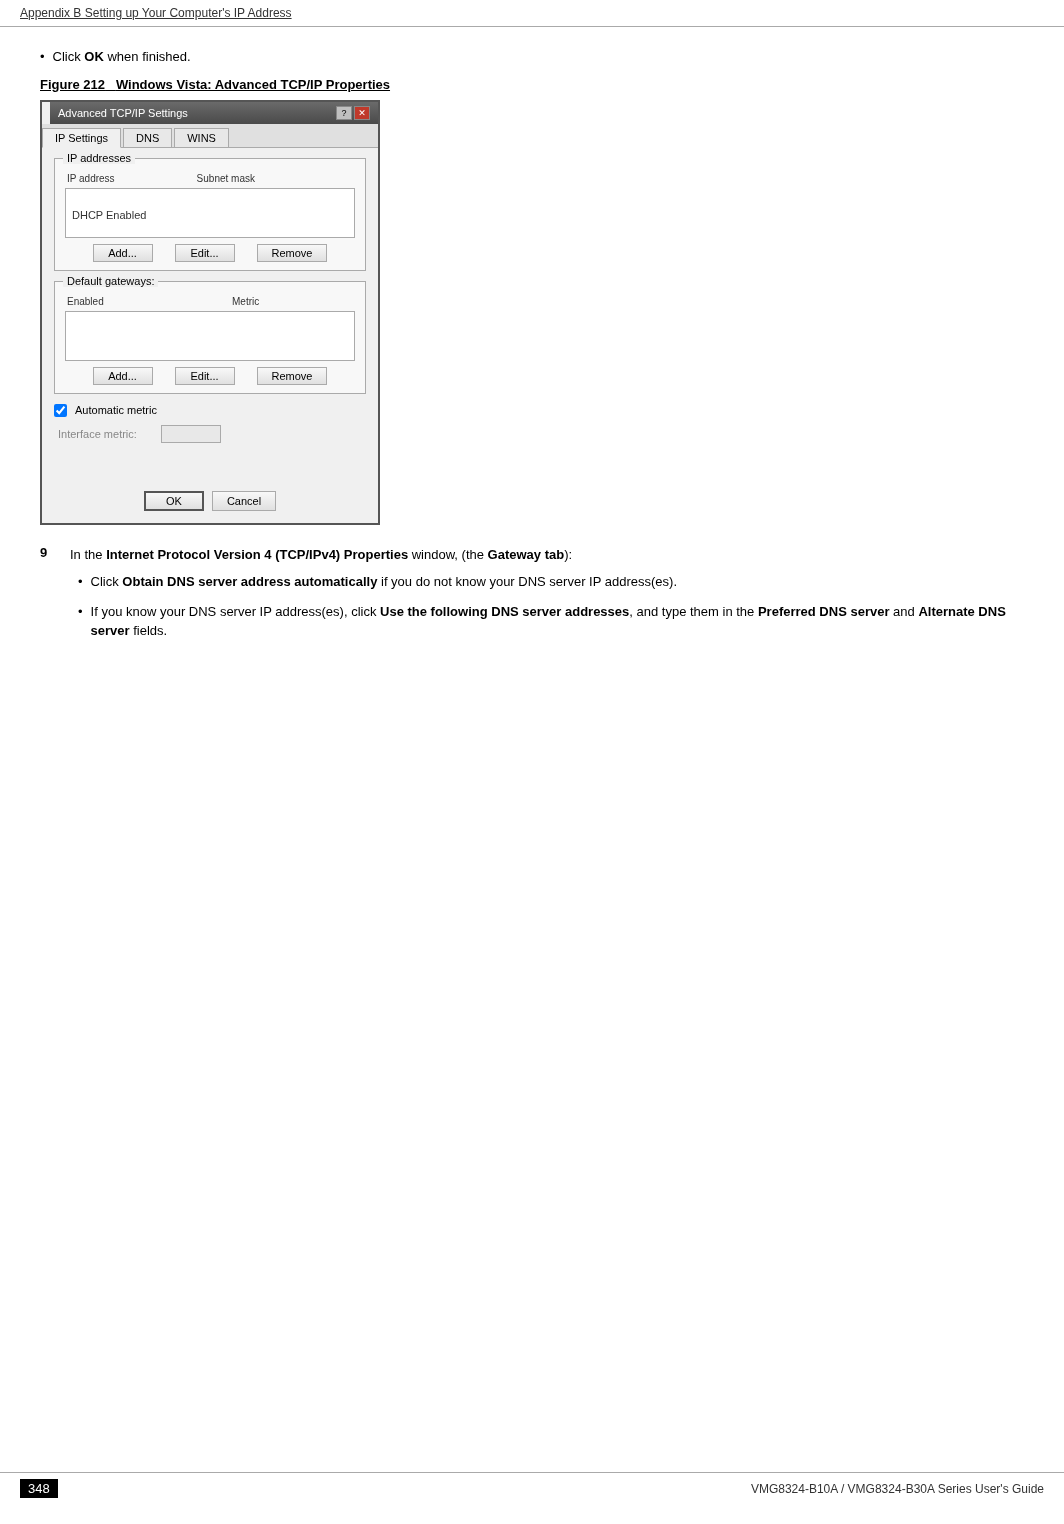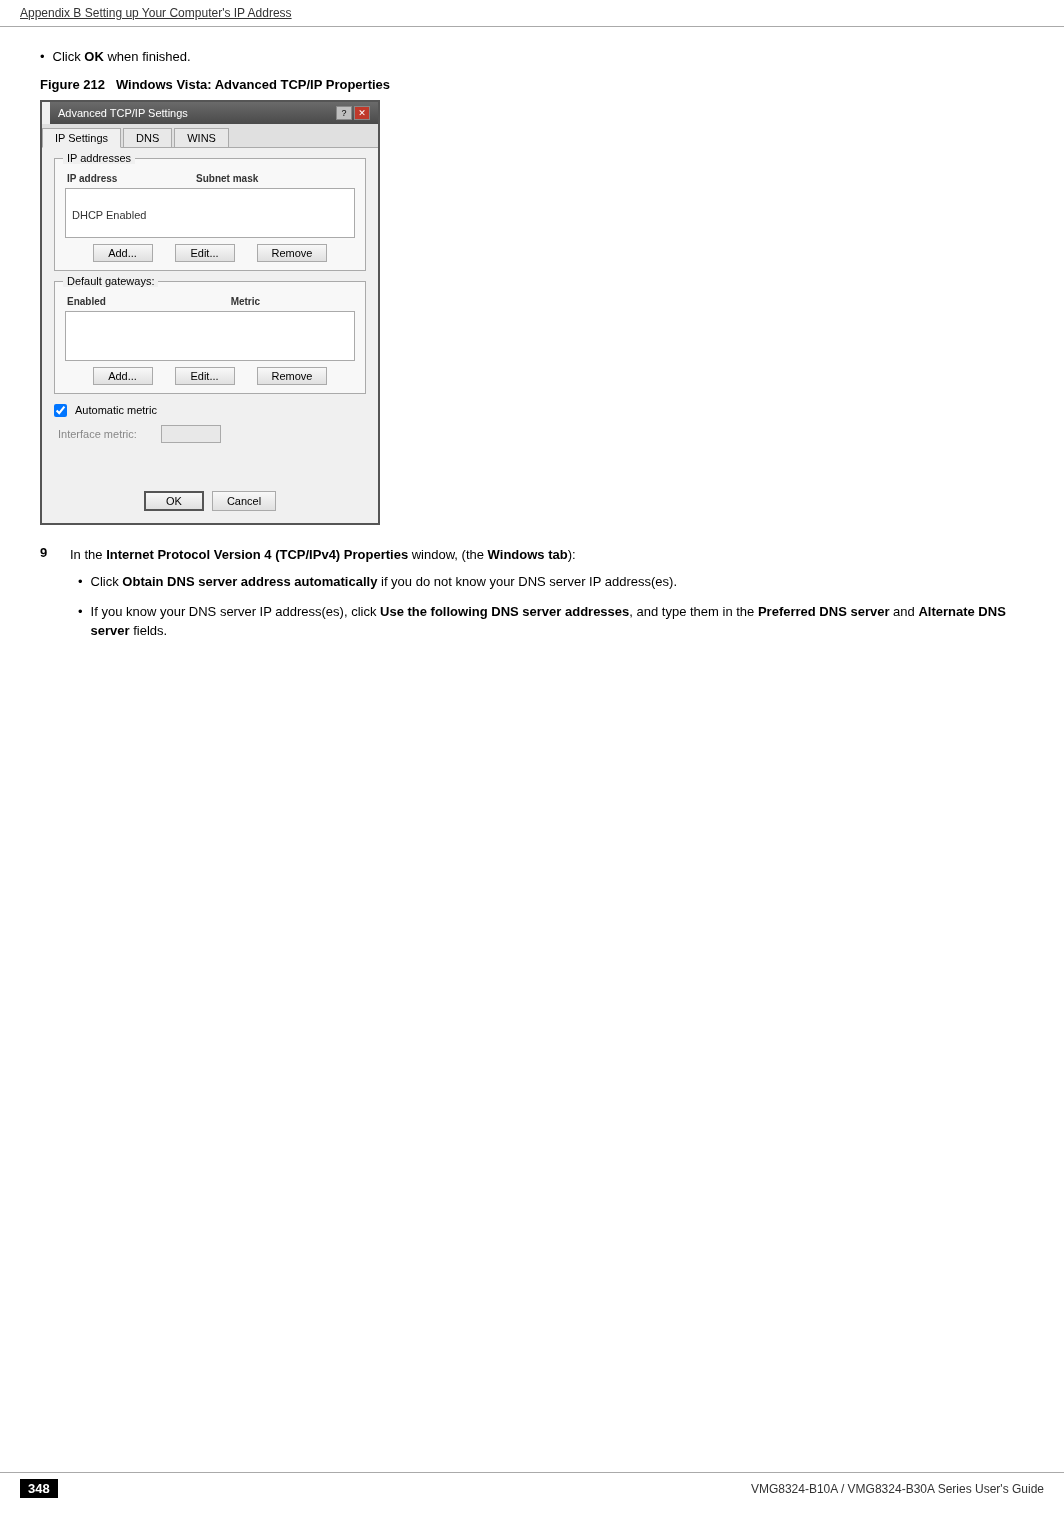--- a/index.html
+++ b/index.html
@@ -36,20 +36,21 @@
       margin-bottom: 10px;
       font-size: 13px;
       line-height: 1.5;
     }
 
     .figure-label {
       font-size: 13px;
       font-weight: bold;
       margin-bottom: 8px;
       margin-top: 4px;
+      text-decoration: underline;
     }
 
     
     .dialog-wrapper {
       border: 2px solid #555;
       width: 340px;
       background: #f0f0f0;
       font-family: 'Segoe UI', Arial, sans-serif;
       font-size: 11px;
       margin-bottom: 20px;
@@ -135,21 +136,21 @@
       padding: 0 4px;
       font-size: 11px;
     }
 
     .group-table {
       width: 100%;
       margin-top: 4px;
     }
 
     .group-table th {
-      font-weight: bold;
+      font-weight: normal;
       font-size: 10px;
       text-align: left;
       color: #333;
       padding-bottom: 2px;
     }
 
     .group-table-area {
       border: 1px solid #aaa;
       background: white;
       height: 50px;
@@ -262,21 +263,21 @@
       border-top: 1px solid #aaa;
       font-size: 12px;
       color: #333;
     }
 
     .page-number-box {
       background: #000;
       color: #fff;
       padding: 2px 8px;
       font-size: 13px;
-      font-weight: bold;
+      font-weight: normal;
     }
 
     .bold { font-weight: bold; }
   </style>
 </head>
 <body>
 
 <div class="page-header">
   <span>Appendix B Setting up Your Computer's IP Address</span>
 </div>
@@ -369,21 +370,21 @@
       <button class="win-btn primary">OK</button>
       <button class="win-btn">Cancel</button>
     </div>
 
   </div>
 
   <div class="step-section">
     <div class="step-number">9</div>
     <div class="step-content">
       <div class="step-title">
-        In the <span class="bold">Internet Protocol Version 4 (TCP/IPv4) Properties</span> window, (the <span class="bold">Windows tab</span>):
+        In the <span class="bold">Internet Protocol Version 4 (TCP/IPv4) Properties</span> window, (the <span class="bold">Gateway tab</span>):
       </div>
       <div class="step-bullets">
         <div class="step-bullet">
           <span>•</span>
           <span>
             Click <span class="bold">Obtain DNS server address automatically</span> if you do not know your DNS server IP address(es).
           </span>
         </div>
         <div class="step-bullet">
           <span>•</span>

